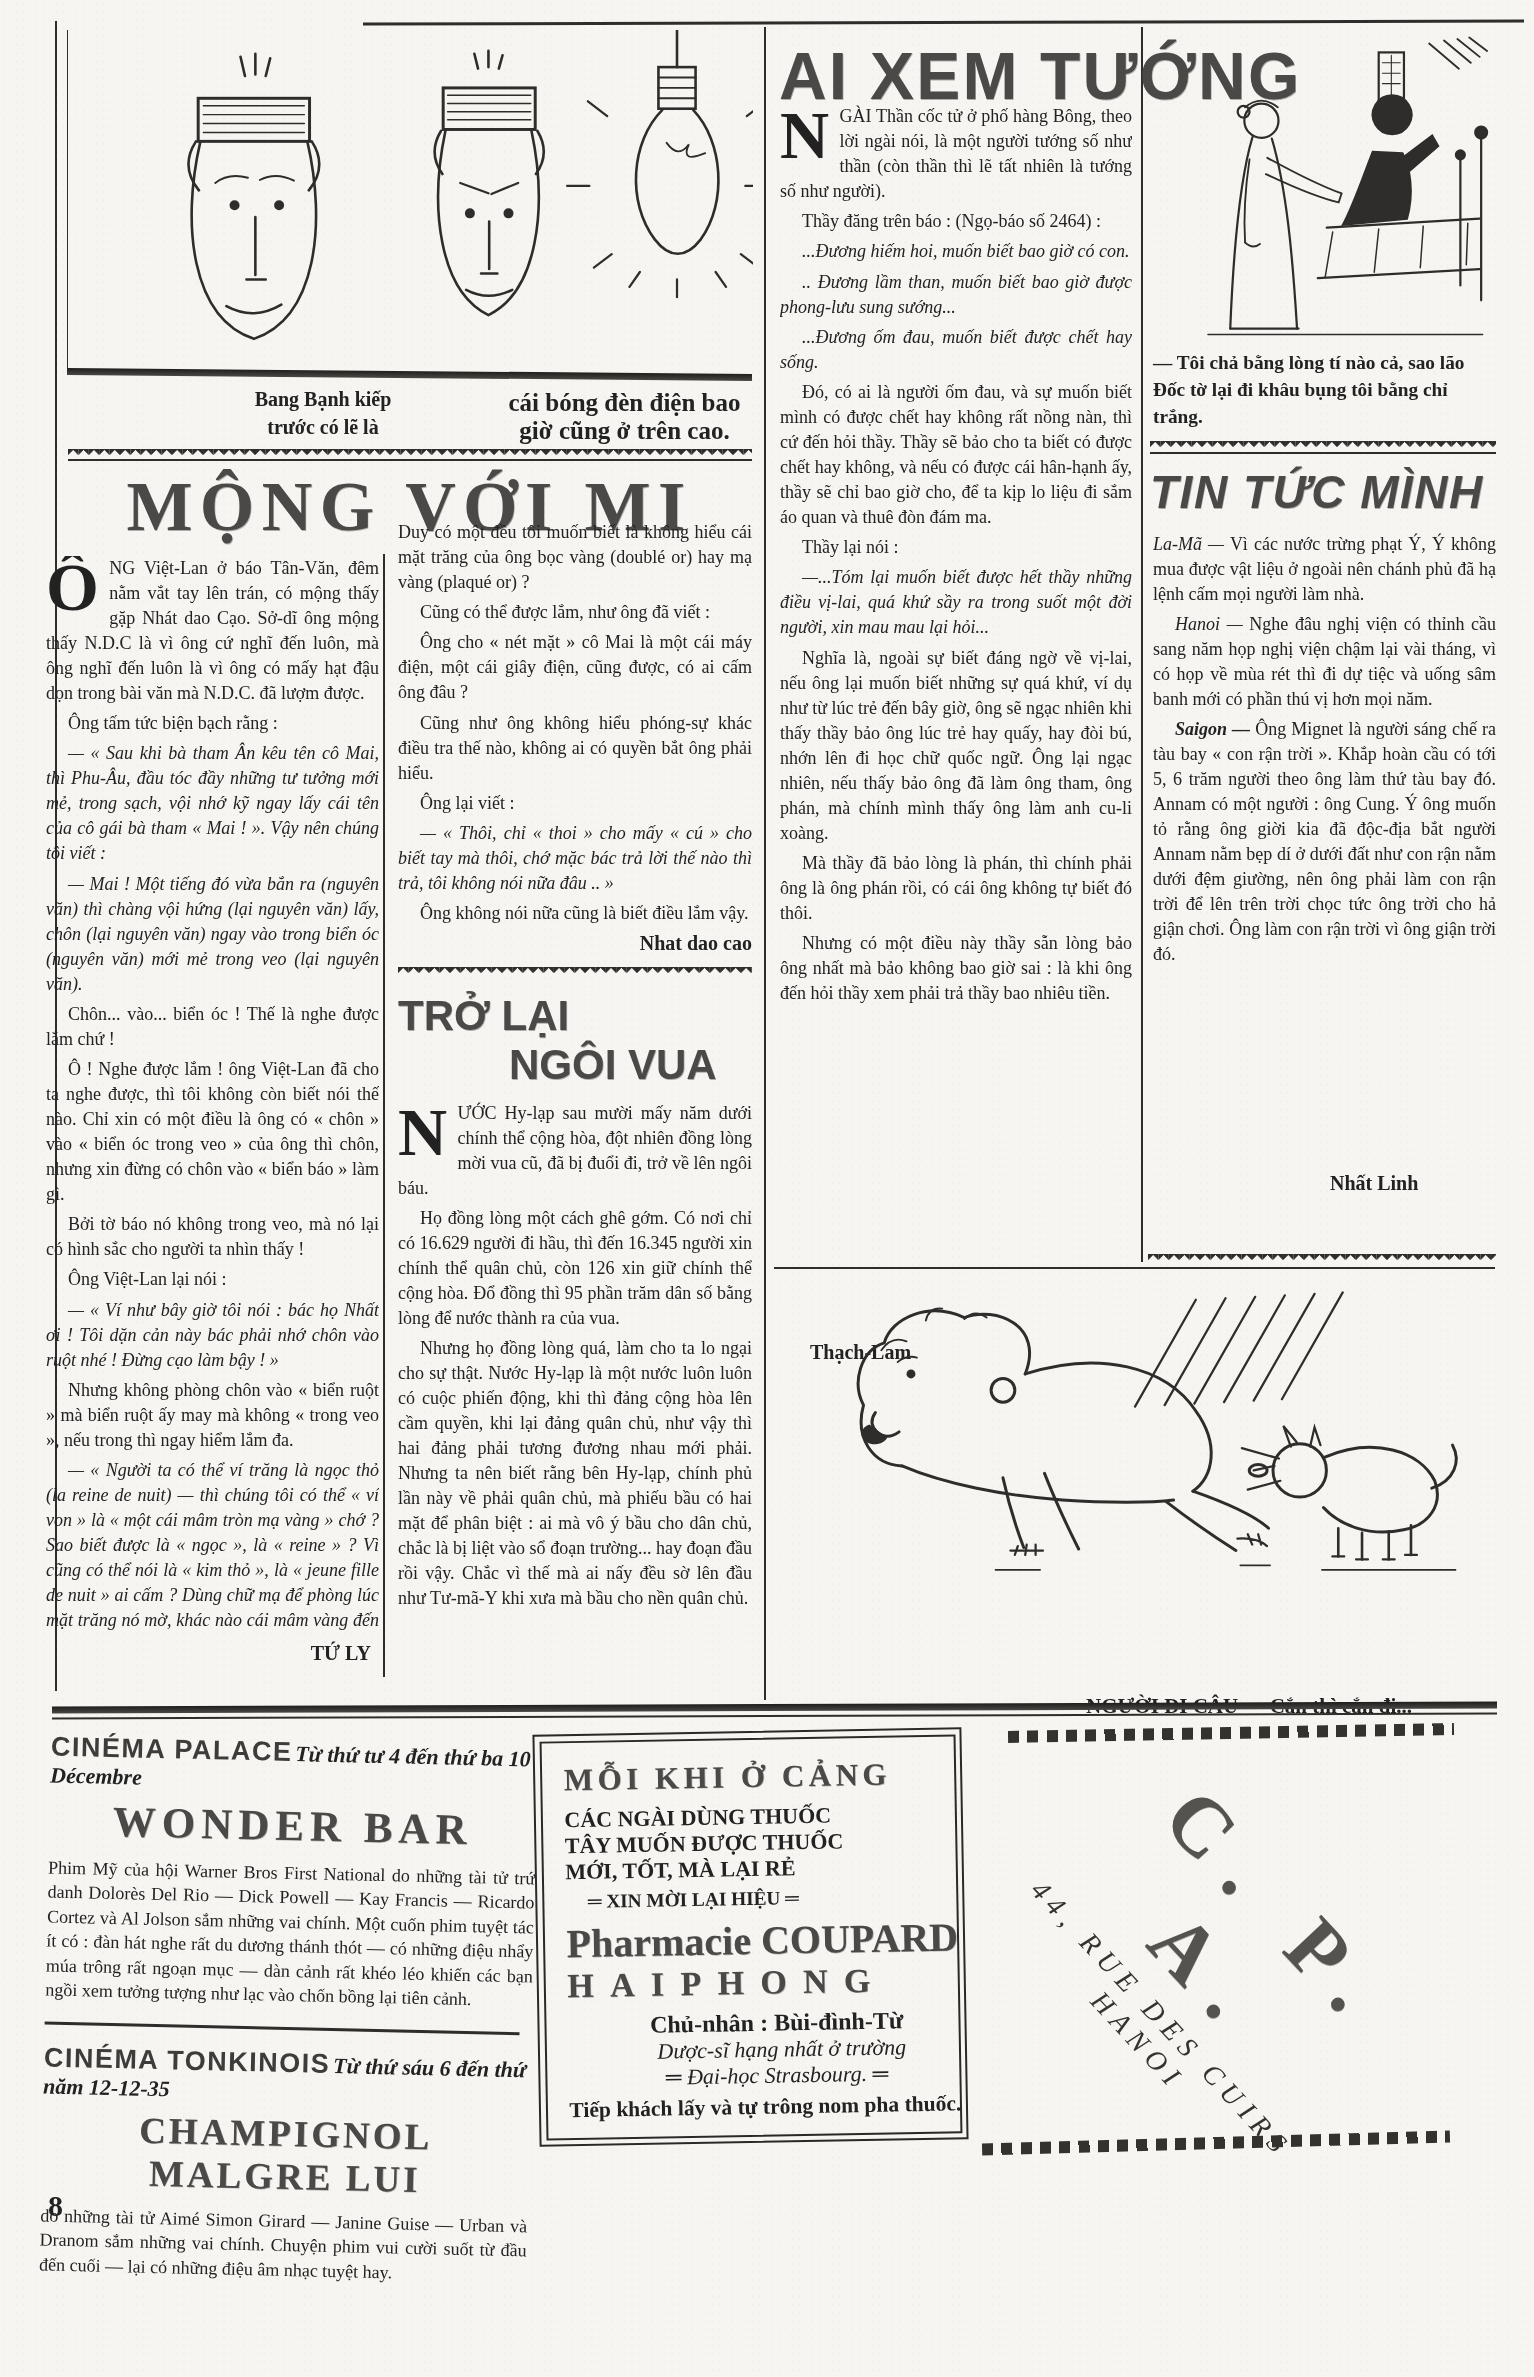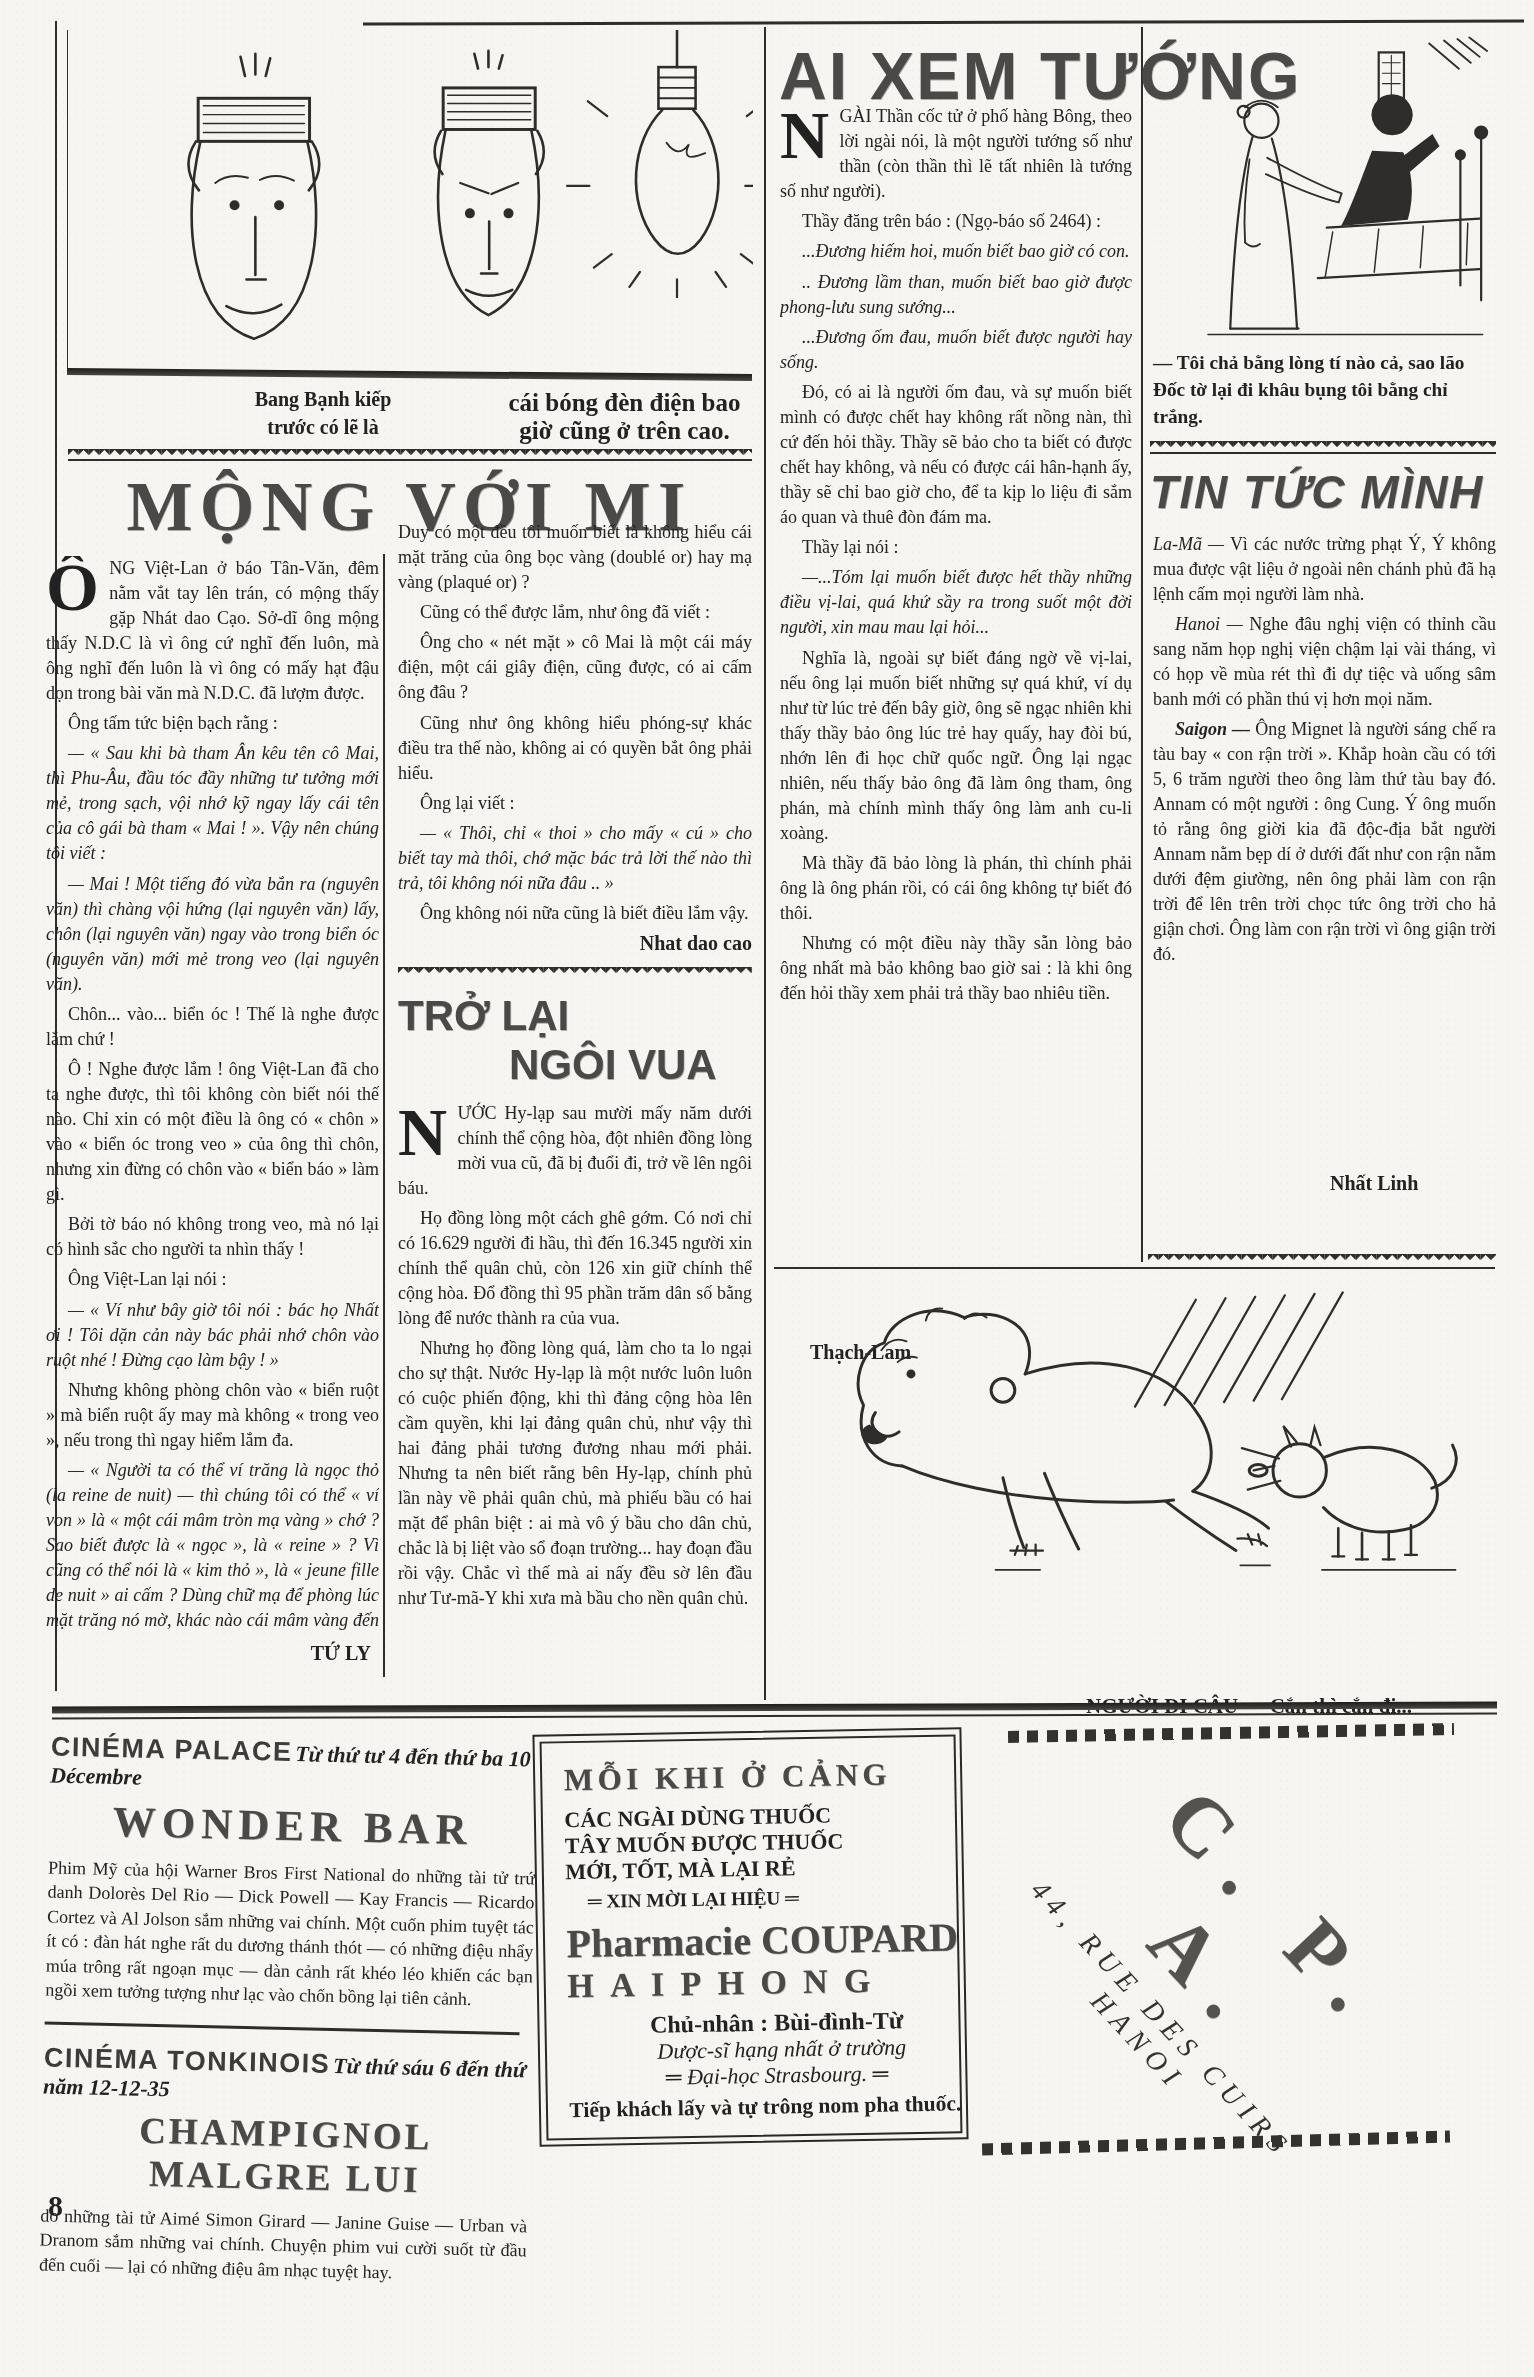--- a/index.html
+++ b/index.html
@@ -134,21 +134,21 @@
     <p>Họ đồng lòng một cách ghê gớm. Có nơi chỉ có 16.629 người đi hầu, thì đến 16.345 người xin chính thể quân chủ, còn 126 xin giữ chính thể cộng hòa. Đổ đồng thì 95 phần trăm dân số bằng lòng để nước thành ra của vua.</p>
     <p>Nhưng họ đồng lòng quá, làm cho ta lo ngại cho sự thật. Nước Hy-lạp là một nước luôn luôn có cuộc phiến động, khi thì đảng cộng hòa lên cầm quyền, khi lại đảng quân chủ, như vậy thì hai đảng phải tương đương nhau mới phải. Nhưng ta nên biết rằng bên Hy-lạp, chính phủ lần này về phải quân chủ, mà phiếu bầu có hai mặt để phân biệt : ai mà vô ý bầu cho dân chủ, chắc là bị liệt vào sổ đoạn trường... hay đoạn đầu rồi vậy. Chắc vì thế mà ai nấy đều sờ lên đầu như Tư-mã-Y khi xưa mà bầu cho nền quân chủ.</p>
   </div>
 
   <div class="abs sans halft" style="left:779px;top:38px;width:355px;font-size:66px;letter-spacing:2.2px;white-space:nowrap">AI XEM TƯỚNG</div>
   <div class="abs col" style="left:780px;top:104px;width:352px;height:1226px">
     <p class="np"><span class="dc">N</span><span>GÀI Thần cốc tử ở phố hàng Bông, theo lời ngài nói, là một người tướng số như thần (còn thần thì lẽ tất nhiên là tướng số như người).</span></p>
     <p>Thầy đăng trên báo : (Ngọ-báo số 2464) :</p>
     <p class="it">...Đương hiếm hoi, muốn biết bao giờ có con.</p>
     <p class="it">.. Đương lầm than, muốn biết bao giờ được phong-lưu sung sướng...</p>
-    <p class="it">...Đương ốm đau, muốn biết được người hay sống.</p>
+    <p class="it">...Đương ốm đau, muốn biết được chết hay sống.</p>
     <p>Đó, có ai là người ốm đau, và sự muốn biết mình có được chết hay không rất nồng nàn, thì cứ đến hỏi thầy. Thầy sẽ bảo cho ta biết có được chết hay không, và nếu có được cái hân-hạnh ấy, thầy sẽ chỉ bao giờ cho, để ta kịp lo liệu đi sắm áo quan và thuê đòn đám ma.</p>
     <p>Thầy lại nói :</p>
     <p class="it">—...Tóm lại muốn biết được hết thầy những điều vị-lai, quá khứ sầy ra trong suốt một đời người, xin mau mau lại hỏi...</p>
     <p>Nghĩa là, ngoài sự biết đáng ngờ về vị-lai, nếu ông lại muốn biết những sự quá khứ, ví dụ như từ lúc trẻ đến bây giờ, ông sẽ ngạc nhiên khi thấy thầy bảo ông lúc trẻ hay quấy, hay đòi bú, nhớn lên đi học chữ quốc ngữ. Ông lại ngạc nhiên, nếu thấy bảo ông đã làm ông tham, ông phán, mà chính mình thấy ông làm anh cu-li xoàng.</p>
     <p>Mà thầy đã bảo lòng là phán, thì chính phải ông là ông phán rồi, có cái ông không tự biết đó thôi.</p>
     <p>Nhưng có một điều này thầy sẵn lòng bảo ông nhất mà bảo không bao giờ sai : là khi ông đến hỏi thầy xem phải trả thầy bao nhiêu tiền.</p>
   </div>
   <div class="abs sig" style="left:810px;top:1341px;width:223px">Thạch-Lam</div>
 
   <div class="abs" style="left:1156px;top:33px;width:340px;height:312px">

